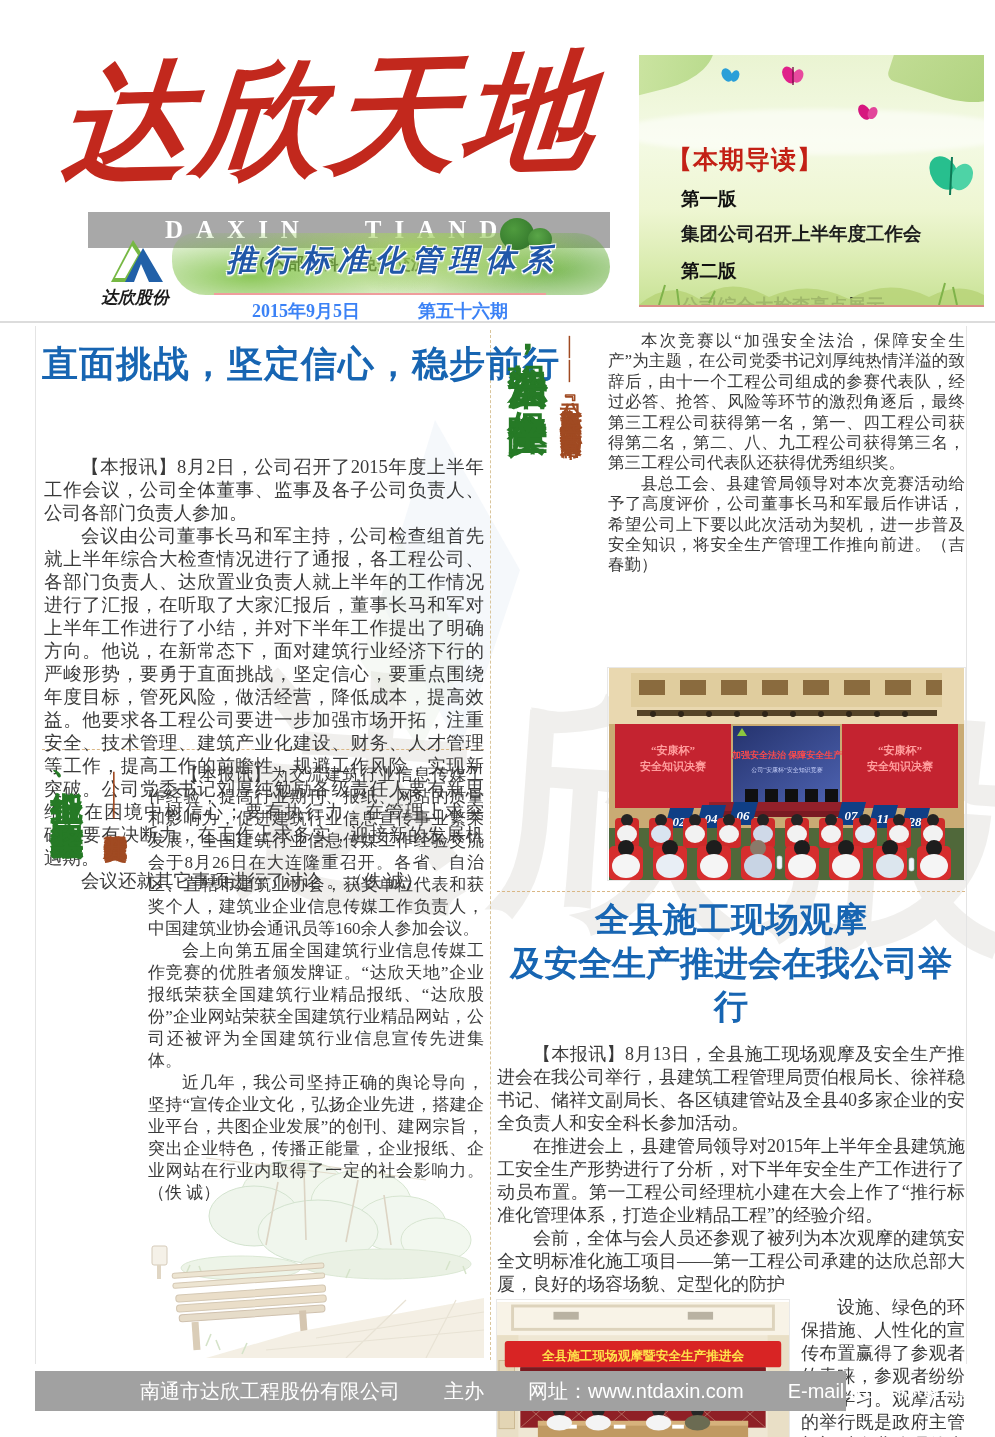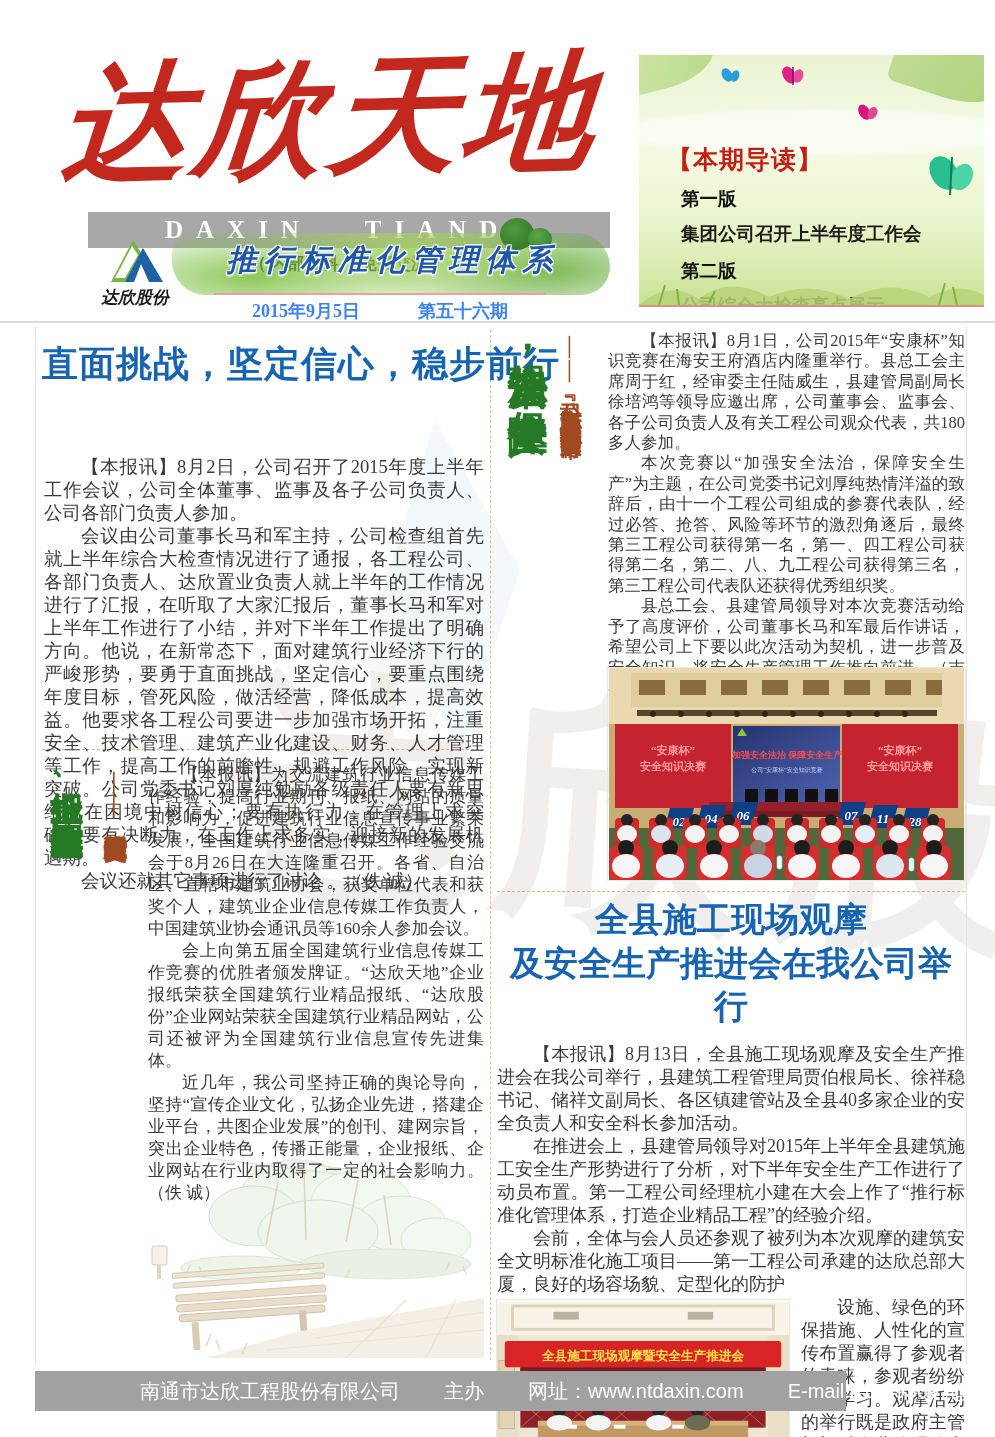--- a/index.html
+++ b/index.html
@@ -196,21 +196,20 @@
   <div class="a1-title">直面挑战，坚定信心，稳步前行</div>
   <div class="a1-body art-body">
     <p>【本报讯】8月2日，公司召开了2015年度上半年工作会议，公司全体董事、监事及各子公司负责人、公司各部门负责人参加。</p>
     <p>会议由公司董事长马和军主持，公司检查组首先就上半年综合大检查情况进行了通报，各工程公司、各部门负责人、达欣置业负责人就上半年的工作情况进行了汇报，在听取了大家汇报后，董事长马和军对上半年工作进行了小结，并对下半年工作提出了明确方向。他说，在新常态下，面对建筑行业经济下行的严峻形势，要勇于直面挑战，坚定信心，要重点围绕年度目标，管死风险，做活经营，降低成本，提高效益。他要求各工程公司要进一步加强市场开拓，注重安全、技术管理、建筑产业化建设、财务、人才管理等工作，提高工作的前瞻性，规避工作风险，实现新突破。公司党委书记刘厚纯勉励各级责任人要有新思维，在困境中树信心；要有执行力，在管理上求突破；要有决断力，在工作上求务实，迎接新的发展机遇期。</p>
     <p>会议还就其它事项进行了讨论 。（佚 诚）</p>
   </div>
 
   <div class="a2-vtitle">加强安全法治，保障安全生产</div>
   <div class="a2-vsub">——公司『安康杯』安全知识竞赛活动圆满落幕</div>
   <div class="a2-body art-body">
-    <p>【本报讯】8月1日，公司2015年“安康杯”知识竞赛在海安王府酒店内隆重举行。县总工会主席周于红，经审委主任陆威生，县建管局副局长徐培鸿等领导应邀出席，公司董事会、监事会、各子公司负责人及有关工程公司观众代表，共180多人参加。</p>
     <p>本次竞赛以“加强安全法治，保障安全生产”为主题，在公司党委书记刘厚纯热情洋溢的致辞后，由十一个工程公司组成的参赛代表队，经过必答、抢答、风险等环节的激烈角逐后，最终第三工程公司获得第一名，第一、四工程公司获得第二名，第二、八、九工程公司获得第三名，第三工程公司代表队还获得优秀组织奖。</p>
     <p>县总工会、县建管局领导对本次竞赛活动给予了高度评价，公司董事长马和军最后作讲话，希望公司上下要以此次活动为契机，进一步普及安全知识，将安全生产管理工作推向前进。（吉春勤）</p>
   </div>
 
   <svg class="photo1" viewBox="0 0 355 212">
     <defs>
       <linearGradient id="scrG" x1="0" y1="0" x2="1" y2="1">
         <stop offset="0" stop-color="#25336e"></stop>
           <stop offset="1" stop-color="#4d62b0"></stop>
       </linearGradient>

